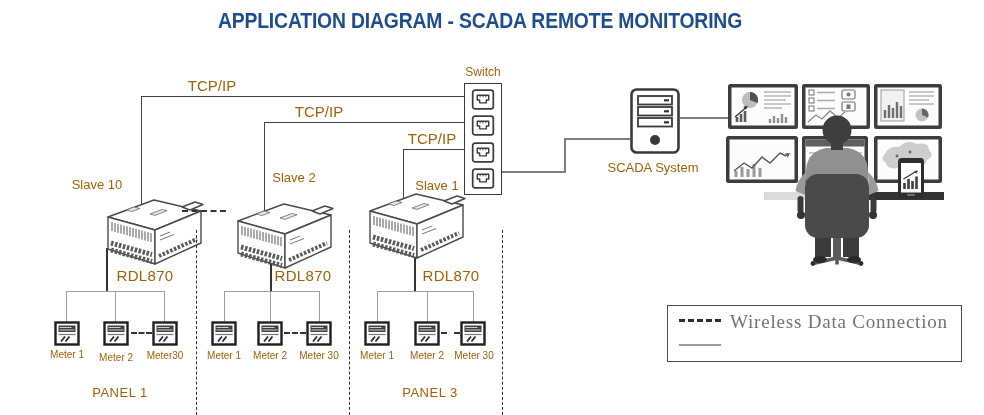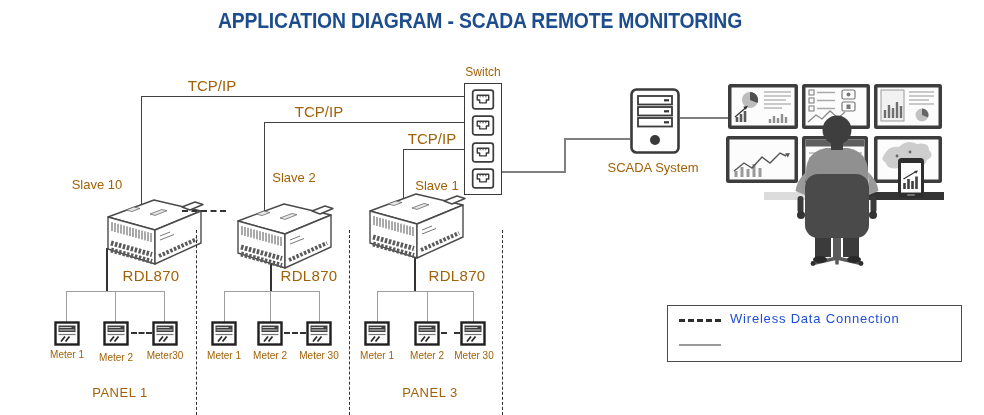--- a/index.html
+++ b/index.html
@@ -16,30 +16,30 @@
   .lh-med{position:absolute;height:0;border-top:2px solid #7f7f7f;}
   .lv-med{position:absolute;width:0;border-left:2px solid #7f7f7f;}
   .lh-dash{position:absolute;height:0;border-top:2.2px dashed #333;}
   .lv-dash{position:absolute;width:0;border-left:1.8px dashed #2e2e2e;}
   
   .title{position:absolute;left:0;top:8;width:960px;top:8px;text-align:center;
          font-size:22px;font-weight:700;color:#1d4d8d;letter-spacing:-0.2px;
          transform:scaleX(.88);transform-origin:480px 0;}
   .f12{font-size:12px;} .f13{font-size:13px;} .f15{font-size:15px;font-weight:500;}
   .f10{font-size:10px;} .f17{font-size:13px;letter-spacing:.5px;}
-  .model{font-size:15px;font-weight:500;letter-spacing:.3px;margin-left:6px;}
+  .model{font-size:15px;font-weight:500;letter-spacing:.3px;}
   
   .switch-box{position:absolute;left:464px;top:83px;width:38px;height:112px;background:#fff;
               border:1.6px solid #3a3a3a;box-sizing:border-box;display:flex;flex-direction:column;
               align-items:center;justify-content:space-evenly;}
   .port{width:24px;height:21px;}
   
   .legend{position:absolute;left:667px;top:305px;width:295px;height:57px;background:#fff;
           border:1.5px solid #4a4a4a;box-sizing:border-box;}
-  .legend-text{position:absolute;left:62px;font-size:13px;letter-spacing:.8px;color:#1d4ed8;white-space:nowrap;}
+  .legend-text{position:absolute;left:62px;font-size:19px;letter-spacing:.8px;color:#737373;white-space:nowrap;font-family:Liberation Serif, serif;}
   .legend-dash{position:absolute;left:11px;top:13px;width:42px;border-top:3px dashed #2e2e2e;}
   .legend-solid{position:absolute;left:11px;top:38px;width:42px;height:2px;background:#9a9a9a;}
 </style>
 </head>
 <body>
 
 <svg width="0" height="0" style="position:absolute" aria-hidden="true">
   <defs>
     <symbol id="sym-port" viewBox="0 0 24 22">
       <rect x="1.2" y="1.2" width="21.6" height="19.6" rx="2.5" fill="#fff" stroke="#3c3c3c" stroke-width="1.8"></rect>

